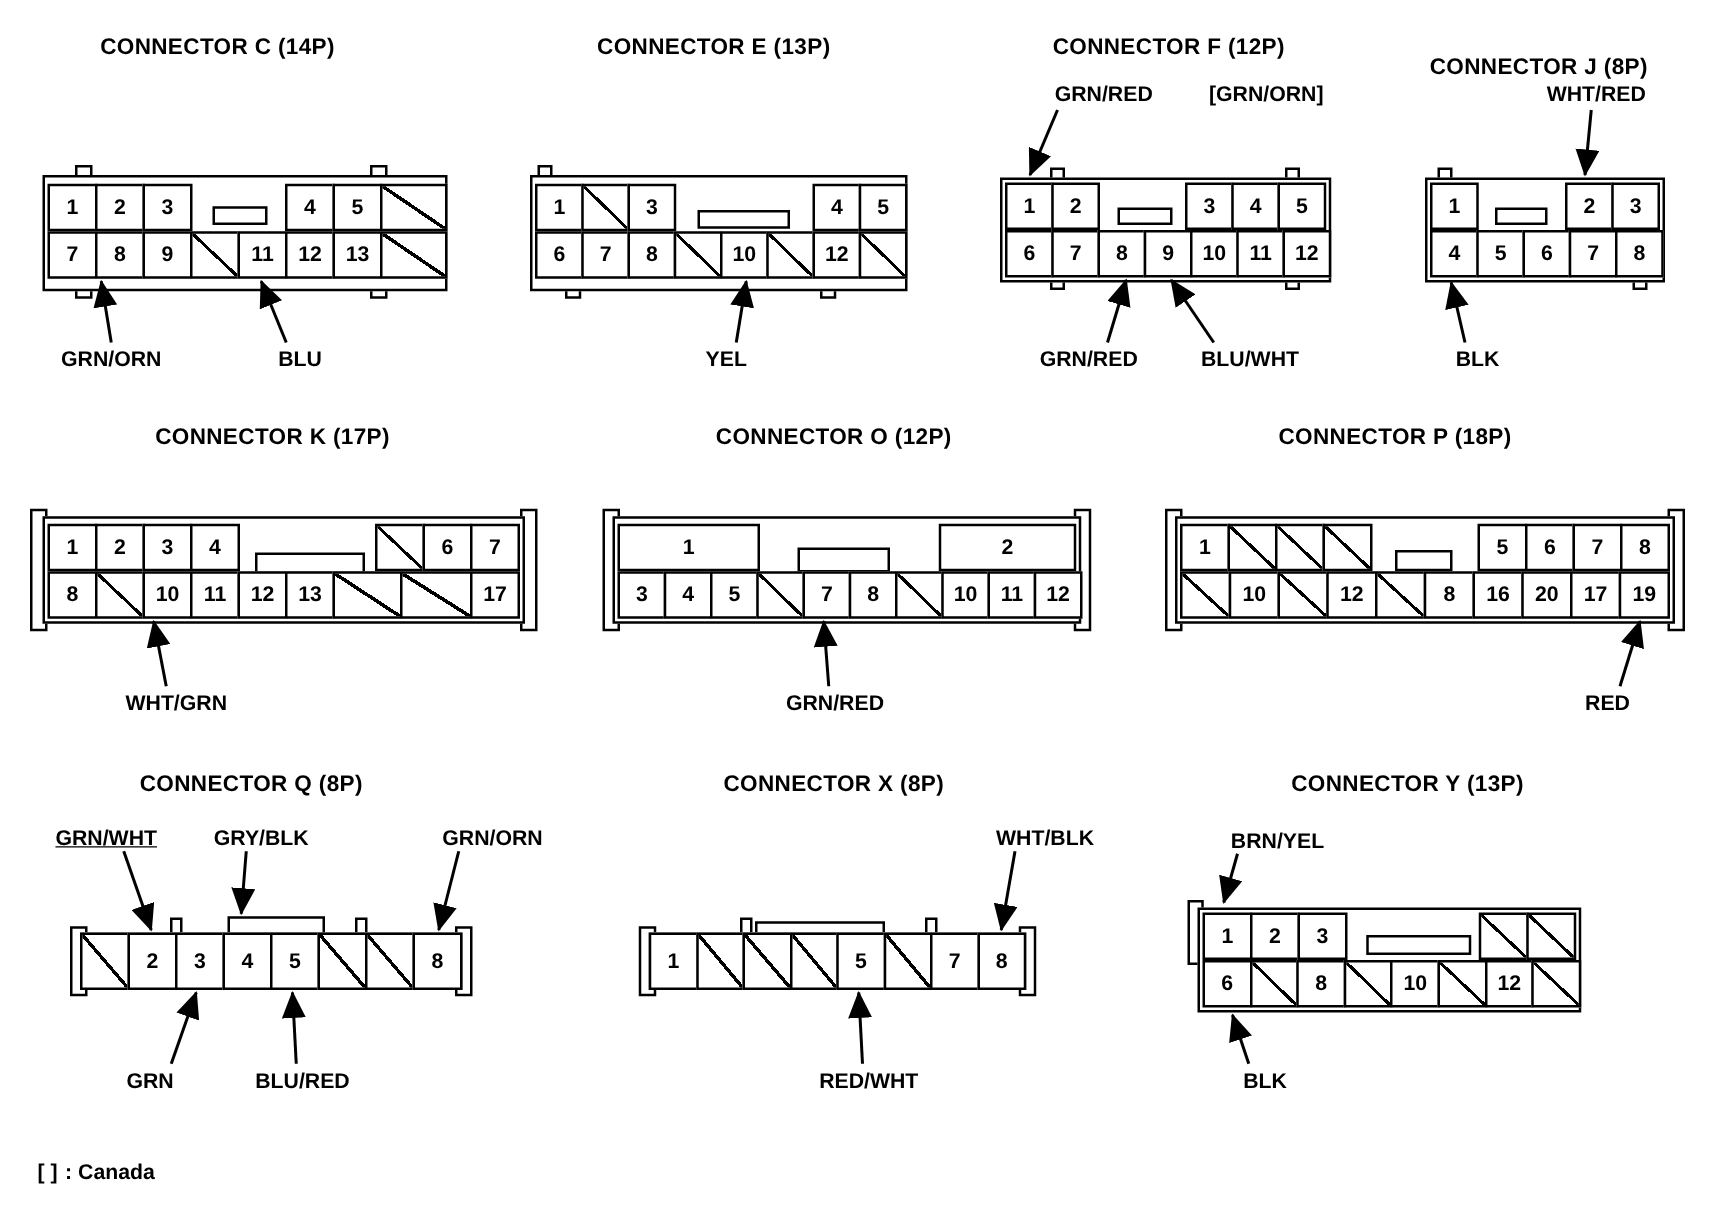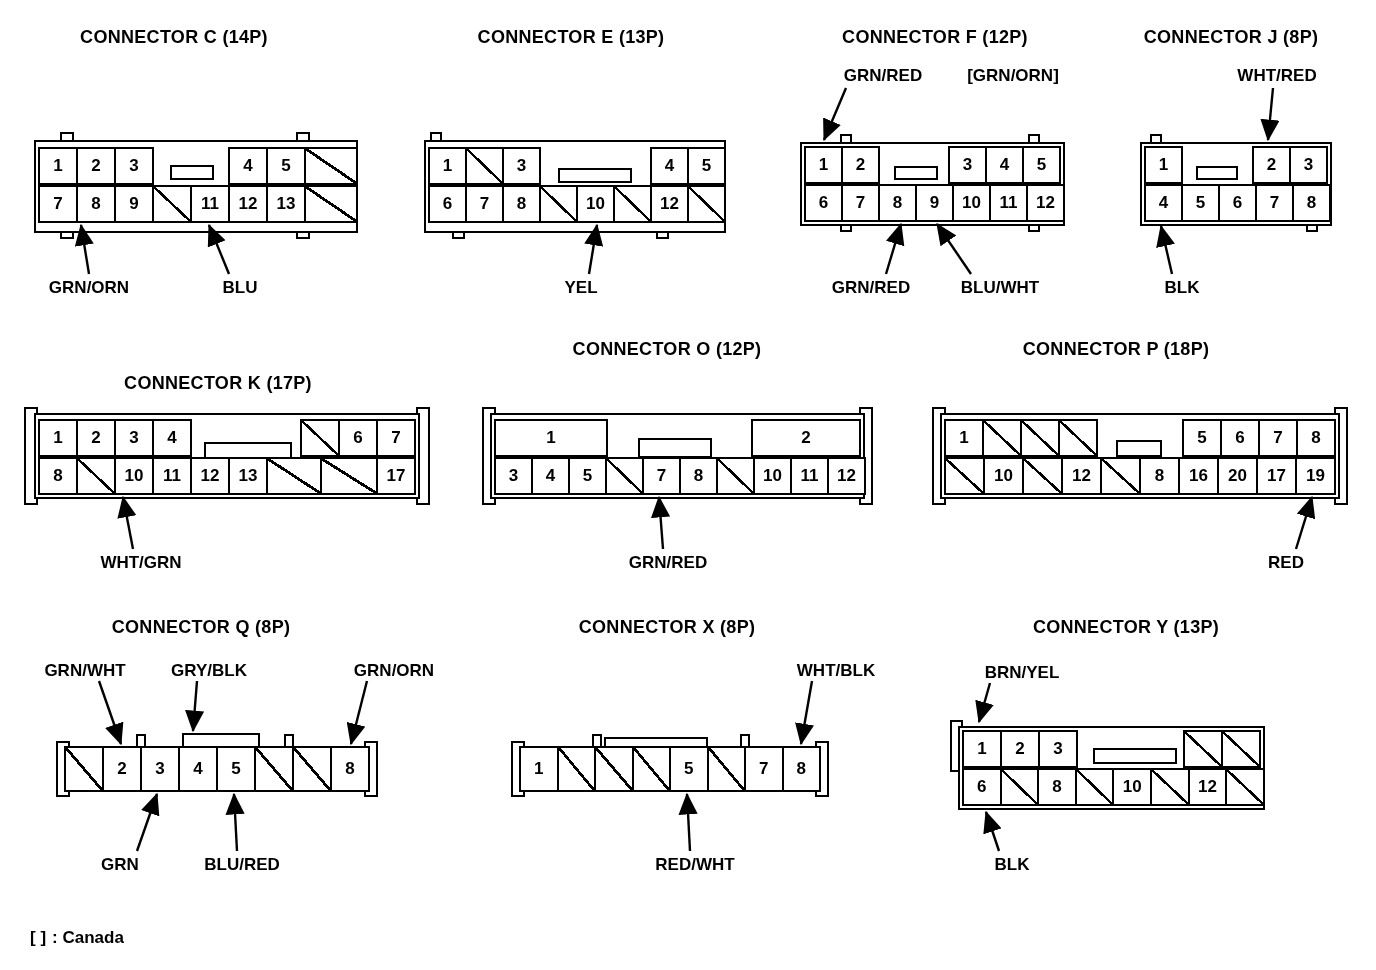--- a/index.html
+++ b/index.html
@@ -132,36 +132,36 @@
     <div class="cell" style="left: 841px; top: 184px; width: 39px; height: 38px;">7</div>
     <div class="cell" style="left: 878px; top: 184px; width: 39px; height: 38px;">8</div>
     <div class="cell" style="left: 915px; top: 184px; width: 39px; height: 38px;">9</div>
     <div class="cell" style="left: 952px; top: 184px; width: 39px; height: 38px;">10</div>
     <div class="cell" style="left: 989px; top: 184px; width: 39px; height: 38px;">11</div>
     <div class="cell" style="left: 1026px; top: 184px; width: 39px; height: 38px;">12</div>
     <div class="wire-label" style="left: 883px; top: 66px;">GRN/RED</div>
     <div class="wire-label" style="left: 1013px; top: 66px;">[GRN/ORN]</div>
     <div class="wire-label" style="left: 871px; top: 278px;">GRN/RED</div>
     <div class="wire-label" style="left: 1000px; top: 278px;">BLU/WHT</div>
-    <div class="title" style="left: 1231px; top: 27px;">CONNECTOR J (8P)</div>
+    <div class="title" style="left: 1231px; top: 43px;">CONNECTOR J (8P)</div>
     <div class="shape" style="left: 1150px; top: 134px; width: 12px; height: 12px;"></div>
     <div class="shape" style="left: 1306px; top: 220px; width: 12px; height: 12px;"></div>
     <div class="shape body" style="left: 1140px; top: 142px; width: 192px; height: 84px;"></div>
     <div class="shape" style="left: 1196px; top: 166px; width: 42px; height: 14px;"></div>
     <div class="cell" style="left: 1144px; top: 146px; width: 39px; height: 38px;">1</div>
     <div class="cell" style="left: 1252px; top: 146px; width: 39px; height: 38px;">2</div>
     <div class="cell" style="left: 1289px; top: 146px; width: 39px; height: 38px;">3</div>
     <div class="cell" style="left: 1144px; top: 184px; width: 39px; height: 38px;">4</div>
     <div class="cell" style="left: 1181px; top: 184px; width: 39px; height: 38px;">5</div>
     <div class="cell" style="left: 1218px; top: 184px; width: 39px; height: 38px;">6</div>
     <div class="cell" style="left: 1255px; top: 184px; width: 39px; height: 38px;">7</div>
     <div class="cell" style="left: 1292px; top: 184px; width: 39px; height: 38px;">8</div>
     <div class="wire-label" style="left: 1277px; top: 66px;">WHT/RED</div>
     <div class="wire-label" style="left: 1182px; top: 278px;">BLK</div>
-    <div class="title" style="left: 218px; top: 339px; margin-top: 34px;">CONNECTOR K (17P)</div>
+    <div class="title" style="left: 218px; top: 339px;">CONNECTOR K (17P)</div>
     <div class="shape" style="left: 24px; top: 407px; width: 14px; height: 98px;"></div>
     <div class="shape" style="left: 416px; top: 407px; width: 14px; height: 98px;"></div>
     <div class="shape body" style="left: 34px; top: 413px; width: 386px; height: 86px;"></div>
     <div class="shape" style="left: 204px; top: 442px; width: 88px; height: 17px;"></div>
     <div class="cell" style="left: 38px; top: 419px; width: 40px; height: 38px;">1</div>
     <div class="cell" style="left: 76px; top: 419px; width: 40px; height: 38px;">2</div>
     <div class="cell" style="left: 114px; top: 419px; width: 40px; height: 38px;">3</div>
     <div class="cell" style="left: 152px; top: 419px; width: 40px; height: 38px;">4</div>
     <div class="cell hatch" style="left: 300px; top: 419px; width: 40px; height: 38px;"></div>
     <div class="cell" style="left: 338px; top: 419px; width: 40px; height: 38px;">6</div>
@@ -226,21 +226,21 @@
     <div class="shape" style="left: 182px; top: 733px; width: 78px; height: 15px;"></div>
     <div class="shape body" style="left: 64px; top: 746px; width: 306px; height: 46px;"></div>
     <div class="cell hatch" style="left: 64px; top: 746px; width: 40px; height: 46px;"></div>
     <div class="cell" style="left: 102px; top: 746px; width: 40px; height: 46px;">2</div>
     <div class="cell" style="left: 140px; top: 746px; width: 40px; height: 46px;">3</div>
     <div class="cell" style="left: 178px; top: 746px; width: 40px; height: 46px;">4</div>
     <div class="cell" style="left: 216px; top: 746px; width: 40px; height: 46px;">5</div>
     <div class="cell hatch" style="left: 254px; top: 746px; width: 40px; height: 46px;"></div>
     <div class="cell hatch" style="left: 292px; top: 746px; width: 40px; height: 46px;"></div>
     <div class="cell" style="left: 330px; top: 746px; width: 40px; height: 46px;">8</div>
-    <div class="wire-label" style="left: 85px; top: 661px;">GRN/WHT</div>
+    <div class="wire-label" style="left: 85px; top: 661px; text-decoration: underline;">GRN/WHT</div>
     <div class="wire-label" style="left: 209px; top: 661px;">GRY/BLK</div>
     <div class="wire-label" style="left: 394px; top: 661px;">GRN/ORN</div>
     <div class="wire-label" style="left: 120px; top: 855px;">GRN</div>
     <div class="wire-label" style="left: 242px; top: 855px;">BLU/RED</div>
     <div class="title" style="left: 667px; top: 617px;">CONNECTOR X (8P)</div>
     <div class="shape" style="left: 511px; top: 741px; width: 14px; height: 56px;"></div>
     <div class="shape" style="left: 815px; top: 741px; width: 14px; height: 56px;"></div>
     <div class="shape" style="left: 592px; top: 734px; width: 10px; height: 14px;"></div>
     <div class="shape" style="left: 740px; top: 734px; width: 10px; height: 14px;"></div>
     <div class="shape" style="left: 604px; top: 737px; width: 104px; height: 11px;"></div>

